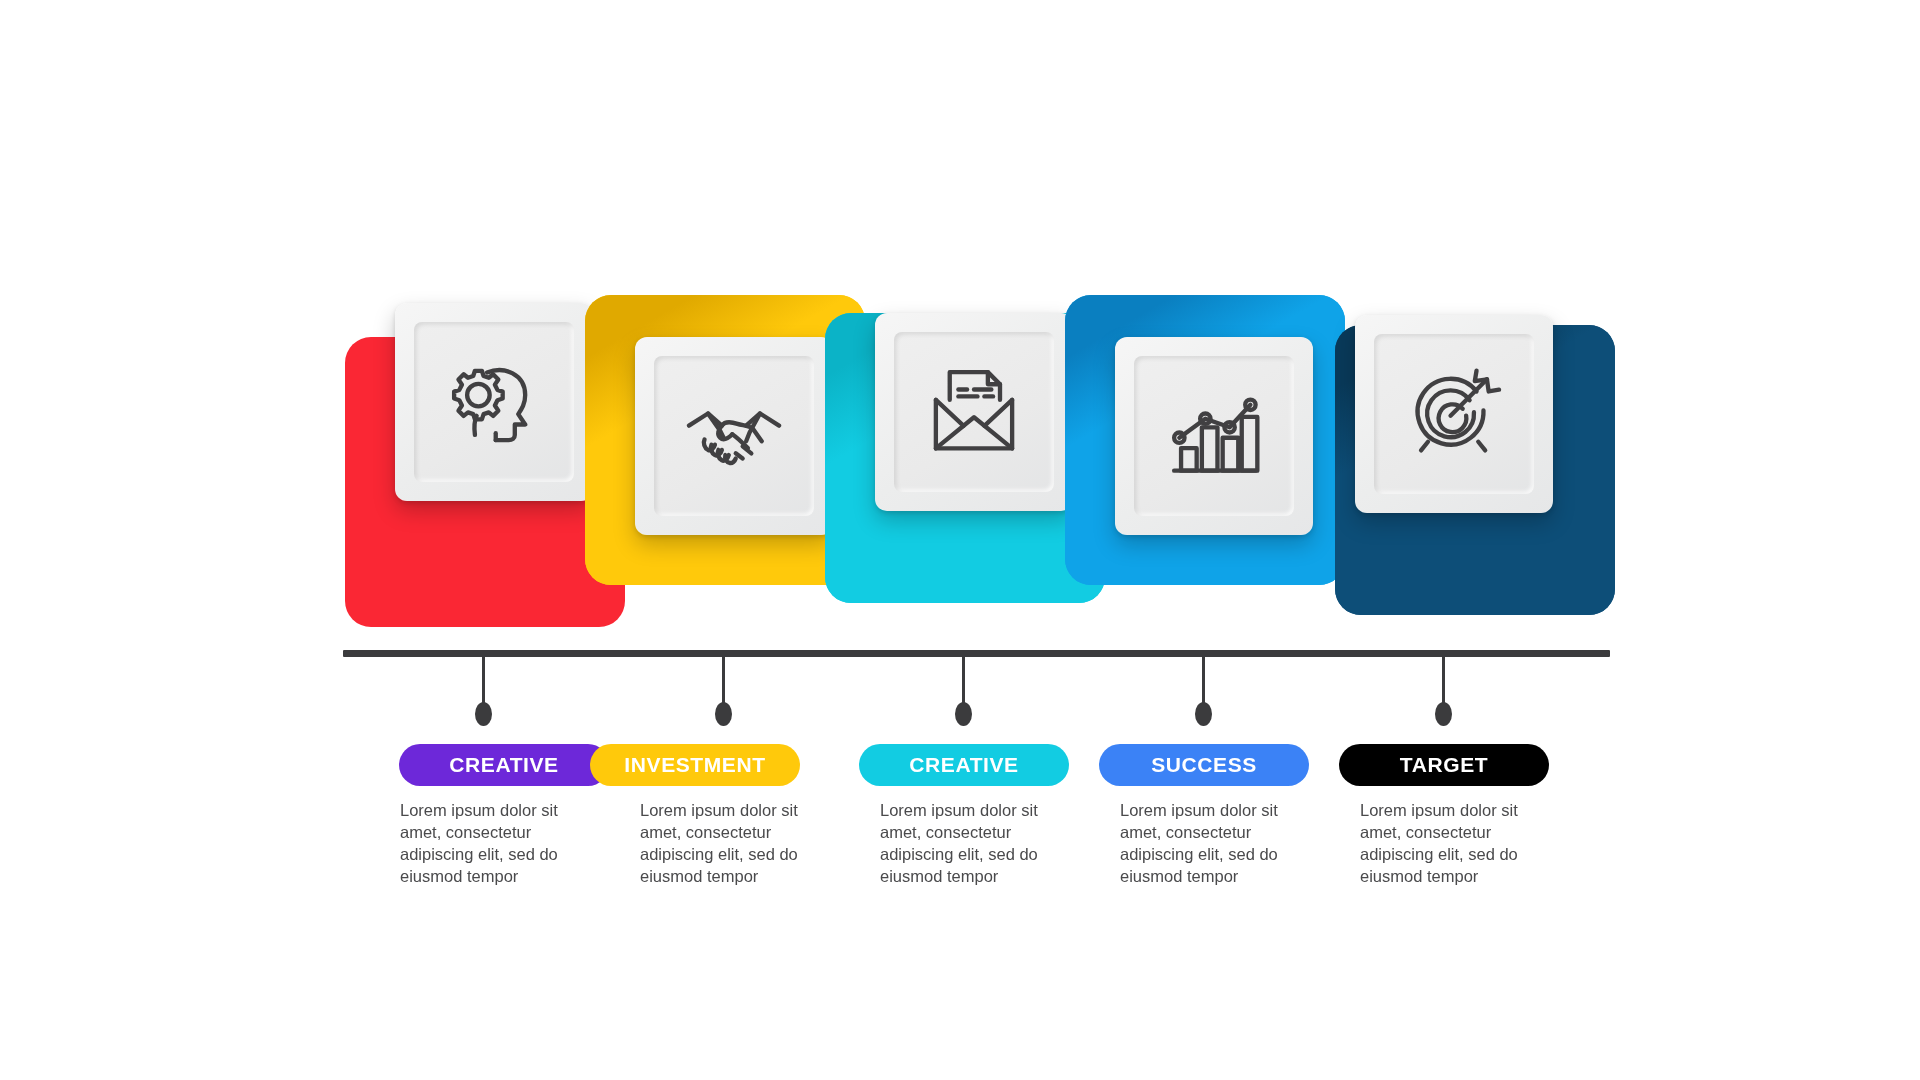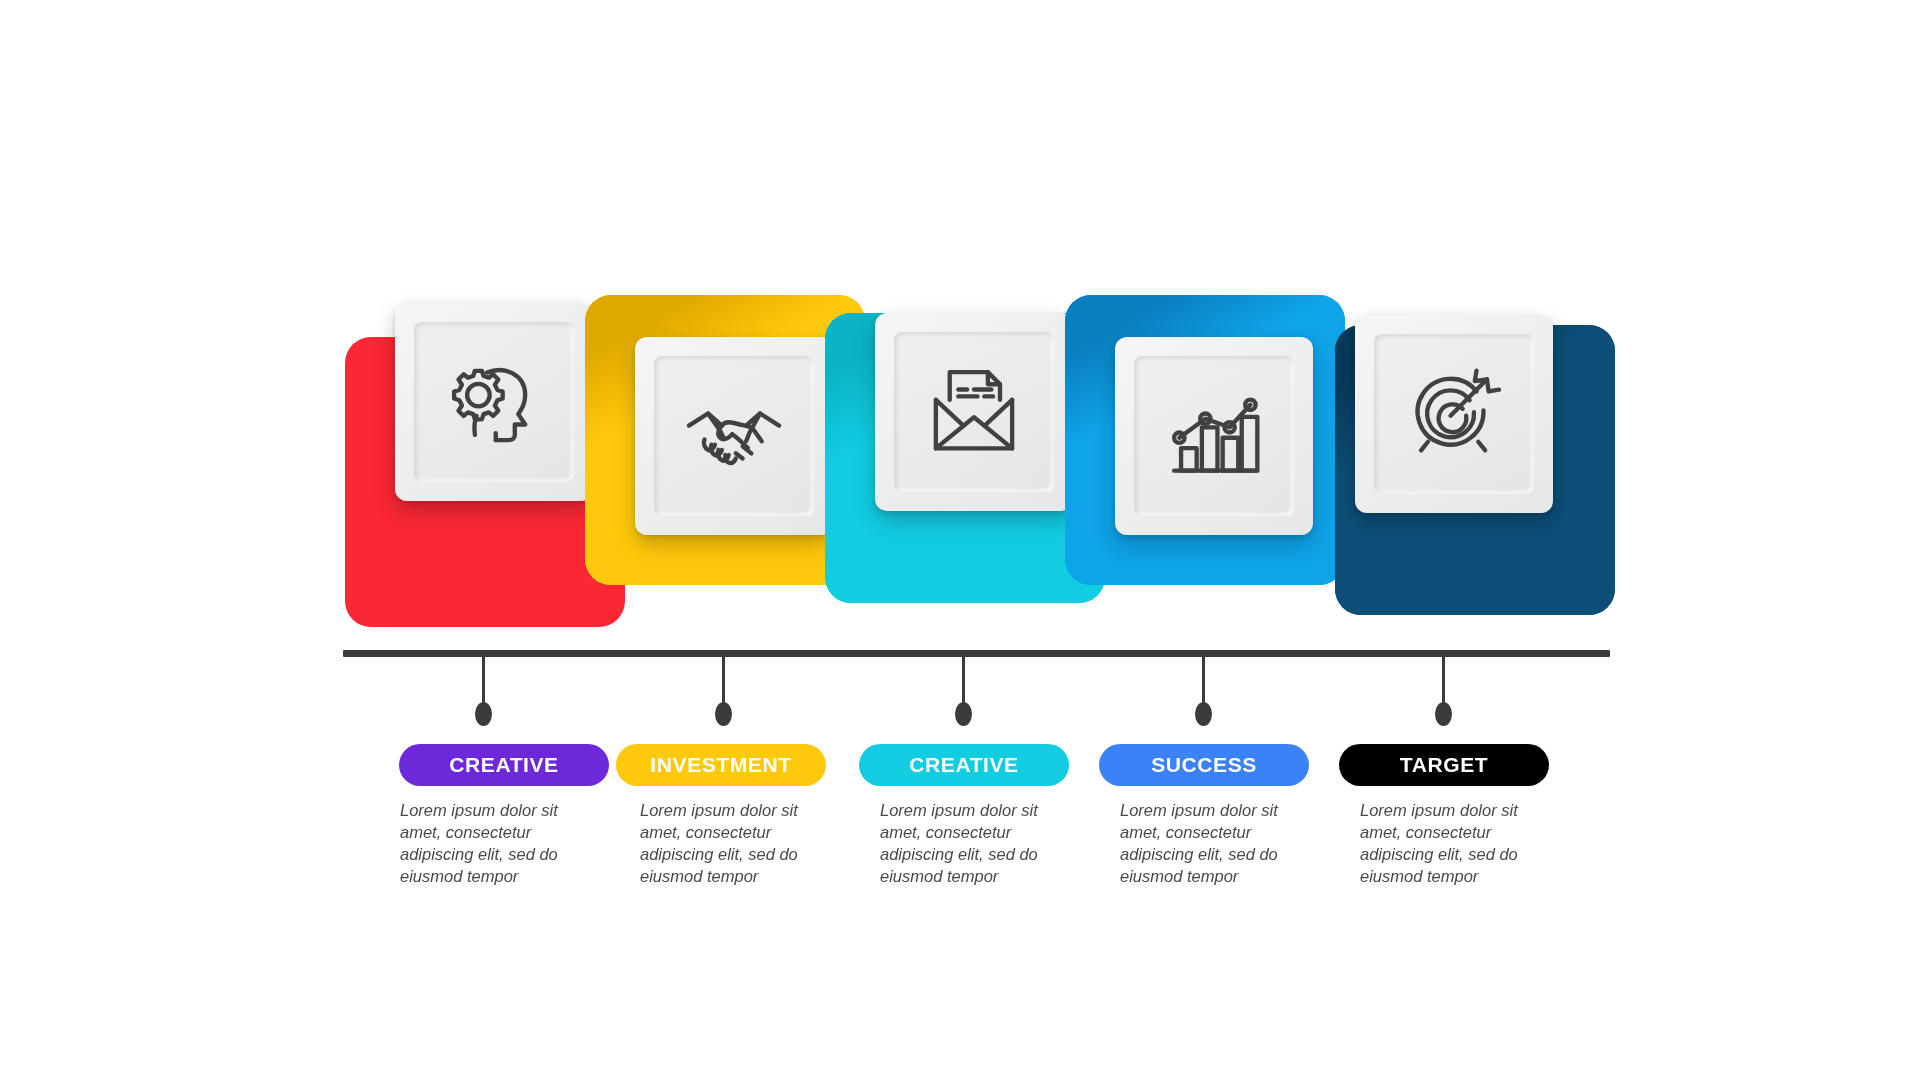--- a/index.html
+++ b/index.html
@@ -142,21 +142,20 @@
   
   .desc {
     position: absolute;
     top: 800px;
     width: 188px;
     color: #4a4a4c;
     font-size: 16.5px;
     line-height: 1.33;
     font-family: "Liberation Sans", sans-serif;
     text-align: left;
-    font-style: italic;
   }
 </style>
 </head>
 <body>
 
 <div id="stage">
 
   <div class="cards-row">
 
     <div class="card-group" style="left:0px;">
@@ -277,21 +276,21 @@
 
   <div class="node-dot" style="left:475px;"></div>
   <div class="node-dot" style="left:715px;"></div>
   <div class="node-dot" style="left:955px;"></div>
   <div class="node-dot" style="left:1195px;"></div>
   <div class="node-dot" style="left:1435px;"></div>
 
   <div class="pill" style="left: 399px; background: #6d28d9;">
     <span>CREATIVE</span>
   </div>
-  <div class="pill" style="left: 616px; background: rgb(255, 201, 11);">
+  <div class="pill" style="left: 590px; background: rgb(255, 201, 11);">
     <span>INVESTMENT</span>
   </div>
   <div class="pill" style="left: 859px; background: rgb(18, 204, 226);">
     <span>CREATIVE</span>
   </div>
   <div class="pill" style="left: 1099px; background: #3b82f6;">
     <span>SUCCESS</span>
   </div>
   <div class="pill" style="left: 1339px; background: #000000;">
     <span>TARGET</span>

